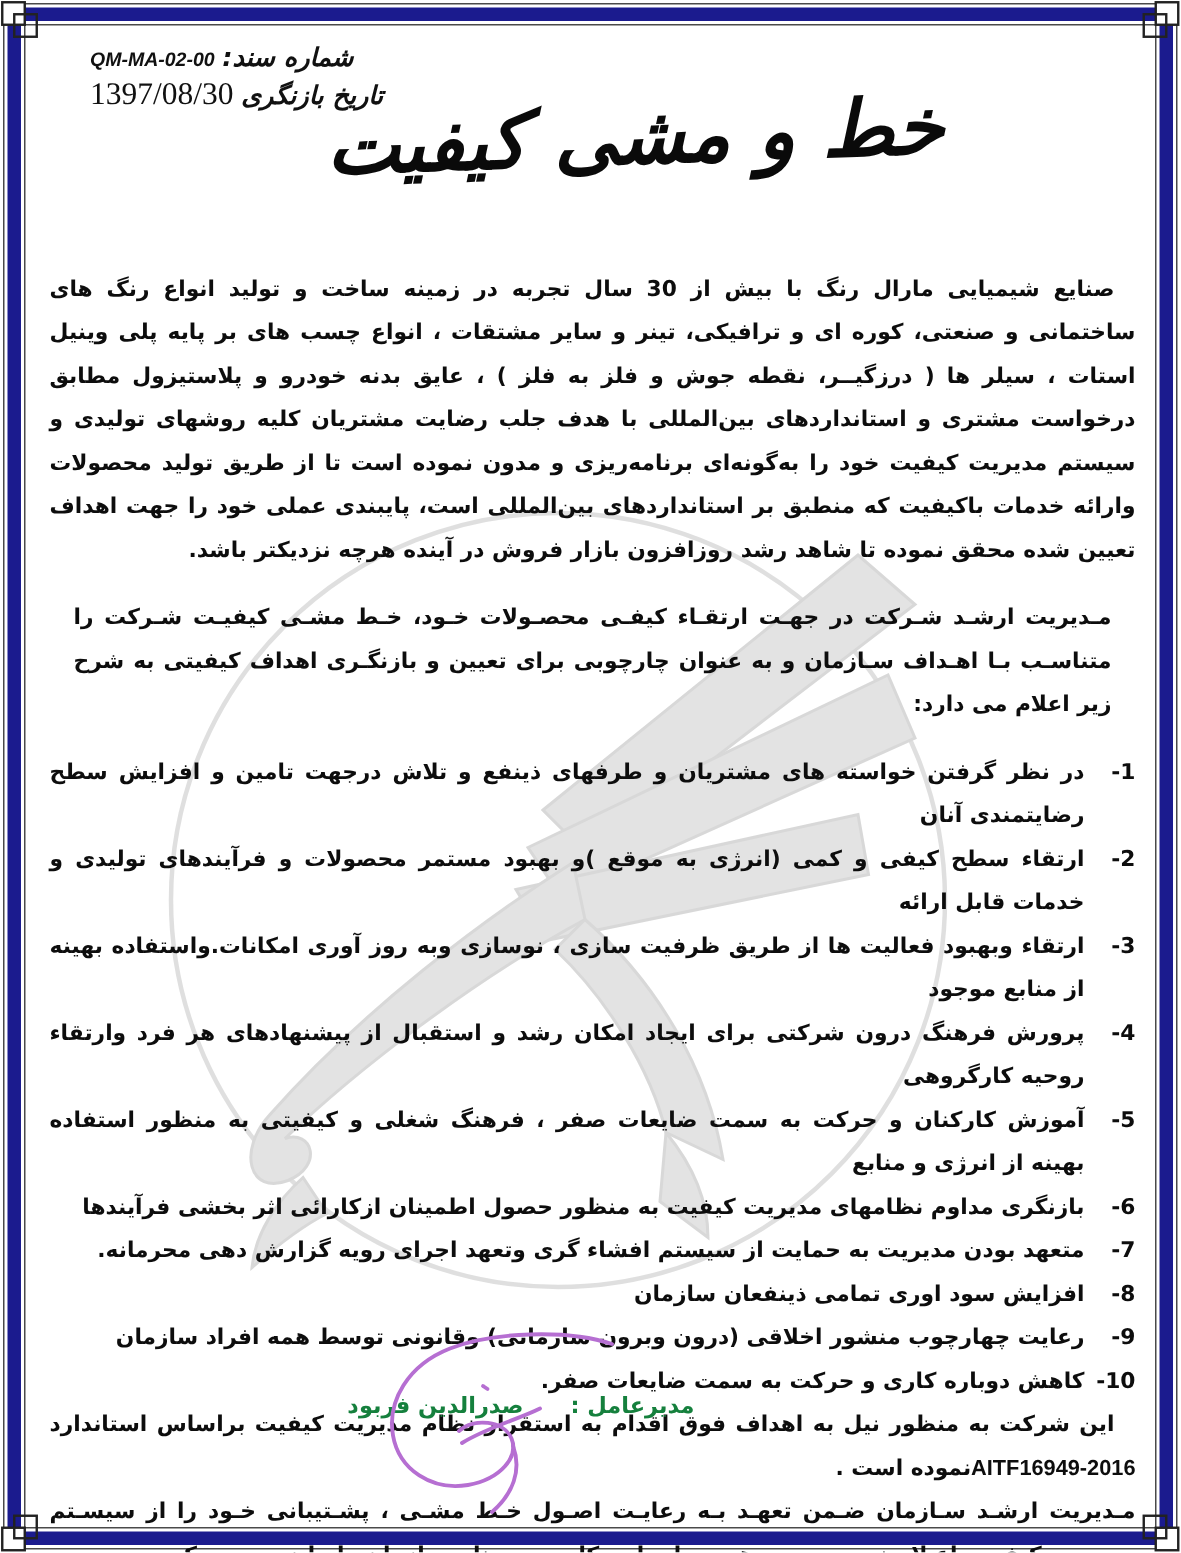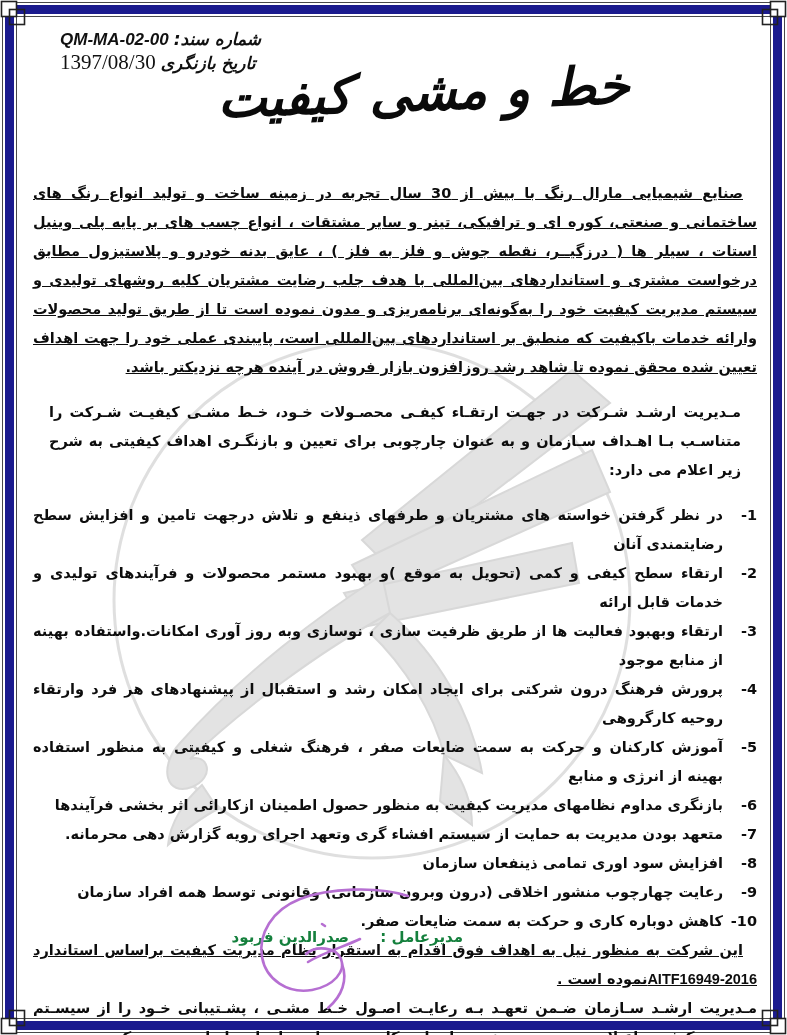--- a/index.html
+++ b/index.html
@@ -17,33 +17,33 @@
   .c-bl{bottom:0;left:0;transform:scaleY(-1);}
   .c-br{bottom:0;right:0;transform:scale(-1,-1);}
 
   
   .watermark{position:absolute;left:52px;top:315px;width:600px;height:545px;opacity:.5;z-index:0;}
 
   
   .meta{position:absolute;left:58px;top:28px;direction:rtl;text-align:left;color:#111;z-index:2;}
   .meta-line{white-space:nowrap;line-height:22px;}
   .meta-label{font-size:17px;font-weight:bold;font-style:italic;}
-  .doc-no{font-family:"Liberation Sans",sans-serif;font-size:17px;font-weight:bold;font-style:italic;margin-left:2px;}
+  .doc-no{font-family:"Liberation Sans",sans-serif;font-size:13px;font-weight:bold;font-style:italic;margin-left:2px;}
   .rev-date{font-family:"Liberation Serif",serif;font-size:21px;font-weight:normal;margin-left:2px;}
 
   
   .title{position:absolute;top:62px;left:60px;right:0;text-align:center;direction:rtl;
          font-size:52px;font-weight:bold;font-style:italic;color:#0a0a0a;
          transform:rotate(-2deg);letter-spacing:-1px;z-index:2;}
 
   
   .bodytext{position:absolute;top:179px;left:33px;right:30px;z-index:2;
             direction:rtl;color:#0d0d0d;font-weight:bold;font-size:14.5px;line-height:29px;
             text-align:justify;}
-  .p1,.closing{text-indent:14px;text-decoration:underline;}
+  .p1,.closing{text-indent:14px;}
   .plist{margin:0;padding:0;}
   .row{display:flex;line-height:29px;}
   .num{flex:0 0 34px;white-space:nowrap;}
   .txt{flex:1;}
   .std{font-family:"Liberation Sans",sans-serif;direction:ltr;unicode-bidi:embed;}
   .p4{text-align:justify;text-align-last:center;}
 
   
   .sig-line{position:absolute;top:928px;right:324px;direction:rtl;font-weight:bold;
             font-size:15px;color:#15803d;white-space:nowrap;z-index:2;}
@@ -118,21 +118,21 @@
 
     <div class="plist">
 
         <div class="row">
           <span class="num">1-</span>
           <span class="txt">در نظر گرفتن خواسته های مشتریان و طرفهای ذینفع و تلاش درجهت تامین و افزایش سطح رضایتمندی آنان</span>
         </div>
 
         <div class="row">
           <span class="num">2-</span>
-          <span class="txt">ارتقاء سطح کیفی و کمی (تحویل به موقع )و بهبود مستمر محصولات و فرآیندهای تولیدی و خدمات قابل ارائه</span>
+          <span class="txt">ارتقاء سطح کیفی و کمی (انرژی به موقع )و بهبود مستمر محصولات و فرآیندهای تولیدی و خدمات قابل ارائه</span>
         </div>
 
         <div class="row">
           <span class="num">3-</span>
           <span class="txt">ارتقاء وبهبود فعالیت ها از طریق ظرفیت سازی ، نوسازی وبه روز آوری امکانات.واستفاده بهینه از منابع موجود</span>
         </div>
 
         <div class="row">
           <span class="num">4-</span>
           <span class="txt">پرورش فرهنگ درون شرکتی برای ایجاد امکان رشد و استقبال از پیشنهادهای هر فرد وارتقاء روحیه کارگروهی</span>

